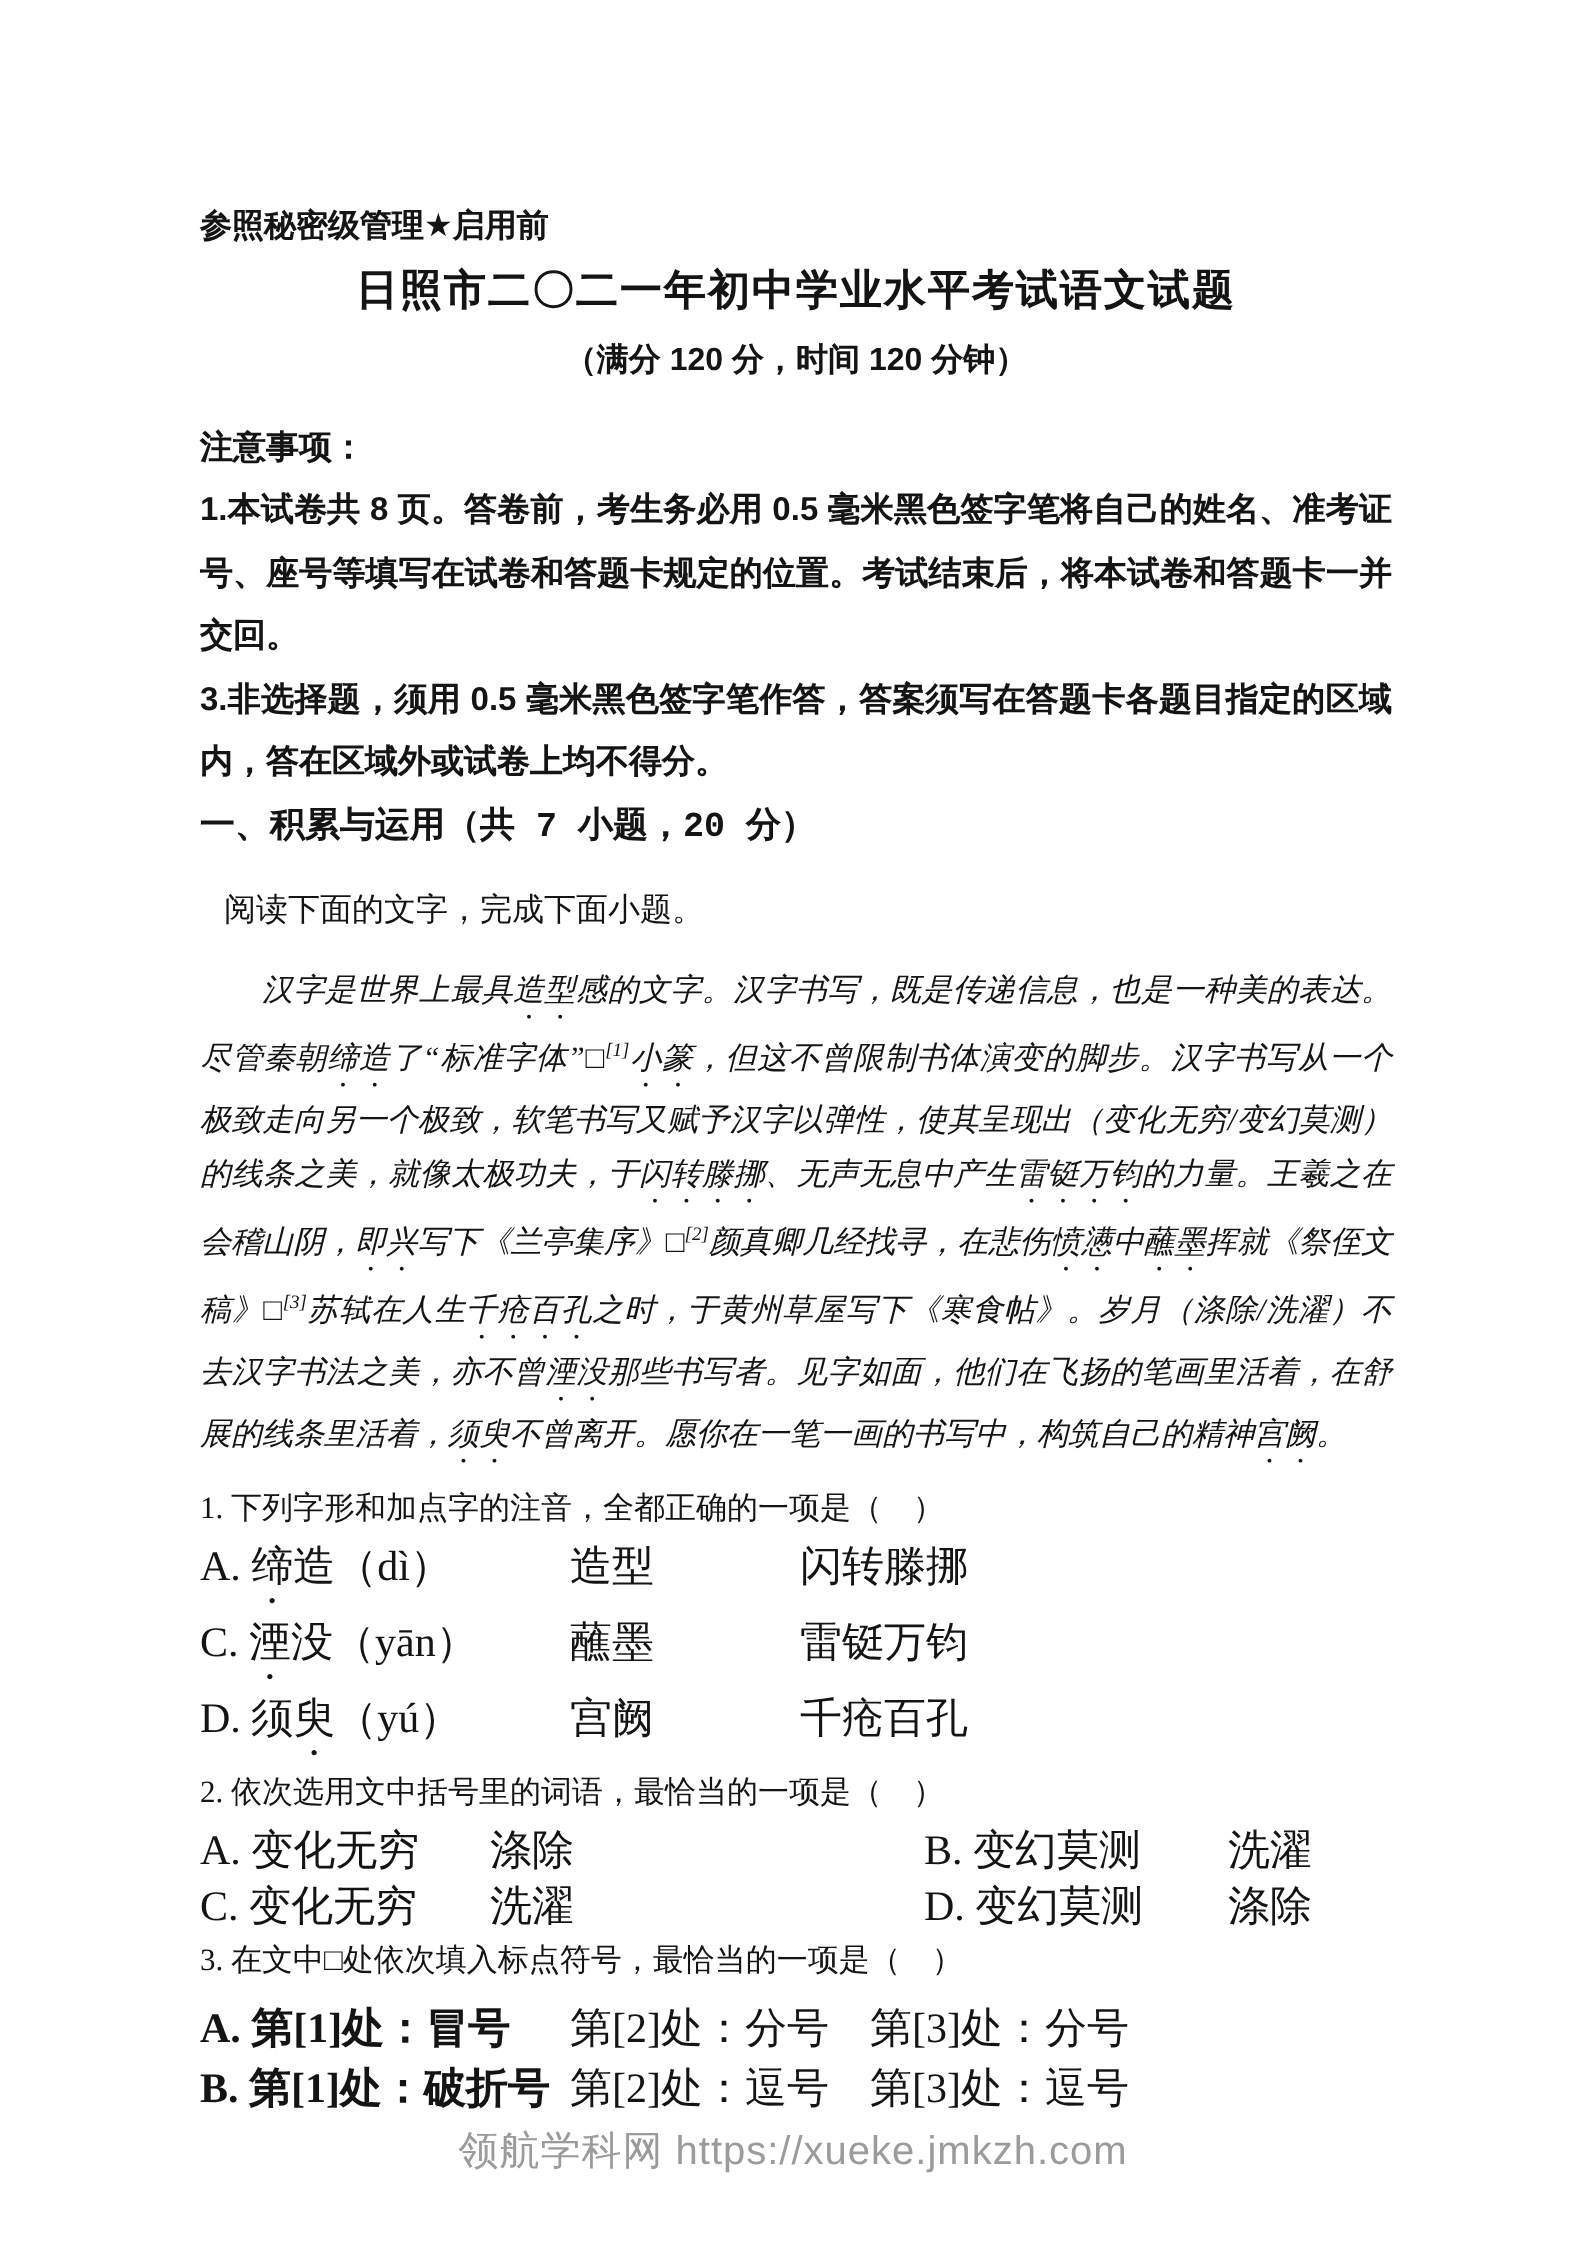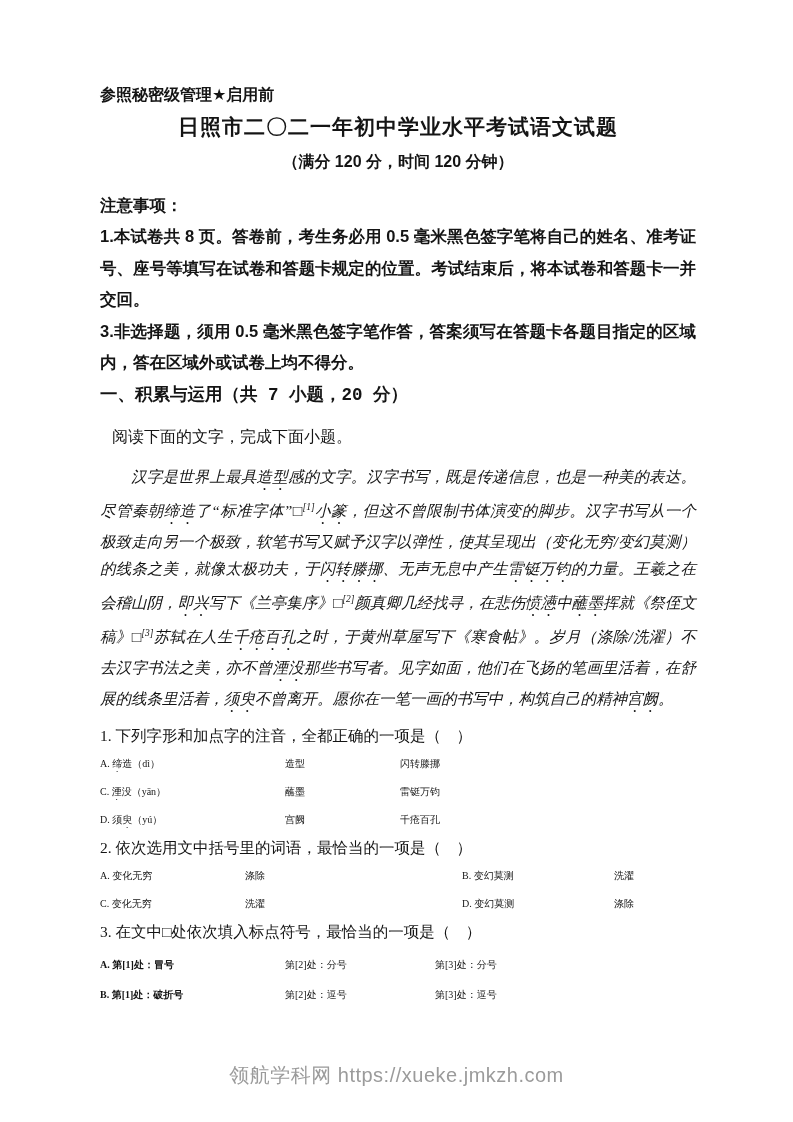--- a/index.html
+++ b/index.html
@@ -2,21 +2,21 @@
 <html><head>
 <meta charset="utf-8">
 <style>
   html,body{margin:0;padding:0;}
   body{
     width:793px;height:1122px;background:#ffffff;position:relative;overflow:hidden;
     font-family:"Liberation Serif","DejaVu Serif",serif;color:#141414;
     -webkit-font-smoothing:antialiased;
   }
   .page{position:absolute;inset:0;background:#fff;}
-  .content{position:absolute;left:100px;top:84px;width:596px;}
+  .content{position:absolute;left:100px;top:103px;width:596px;}
 
   .hei{font-family:"Liberation Sans","DejaVu Sans",sans-serif;font-weight:bold;}
 
   .security{font-size:16px;line-height:22px;margin:0 0 6px 0;}
   .title{font-size:21px;line-height:30px;text-align:center;margin:4px 0 8px 0;letter-spacing:1px;}
   .subtitle{font-size:16px;line-height:24px;text-align:center;margin:0 0 16px 0;}
 
   .notice-h{font-size:16.5px;line-height:31px;margin:0;}
   .notice-p{font-size:16.5px;line-height:31.5px;margin:0;text-align:justify;}
 
@@ -28,21 +28,21 @@
     text-align:justify;text-indent:2em;font-style:italic;
   }
   .passage sup, .stem sup{font-size:9.5px;}
 
   .em-dot{
     -webkit-text-emphasis:filled dot;-webkit-text-emphasis-position:under right;
     text-emphasis:filled dot;text-emphasis-position:under right;
   }
 
   .stem{font-size:15.5px;line-height:28px;margin:0;}
-  .opt-row{font-size:10px;line-height:28px;white-space:nowrap;}
+  .opt-row{font-size:21px;line-height:28px;white-space:nowrap;}
   .opt-row span{display:inline-block;}
 
   .q1 .c1{width:185px;}
   .q1 .c2{width:115px;}
   .q2 .c1{width:145px;}
   .q2 .c2{width:217px;}
   .q2 .c3{width:152px;}
   .q3 .c1{width:185px;font-weight:bold;}
   .q3 .c2{width:150px;}
   .q3 .opt-row{line-height:30px;}

